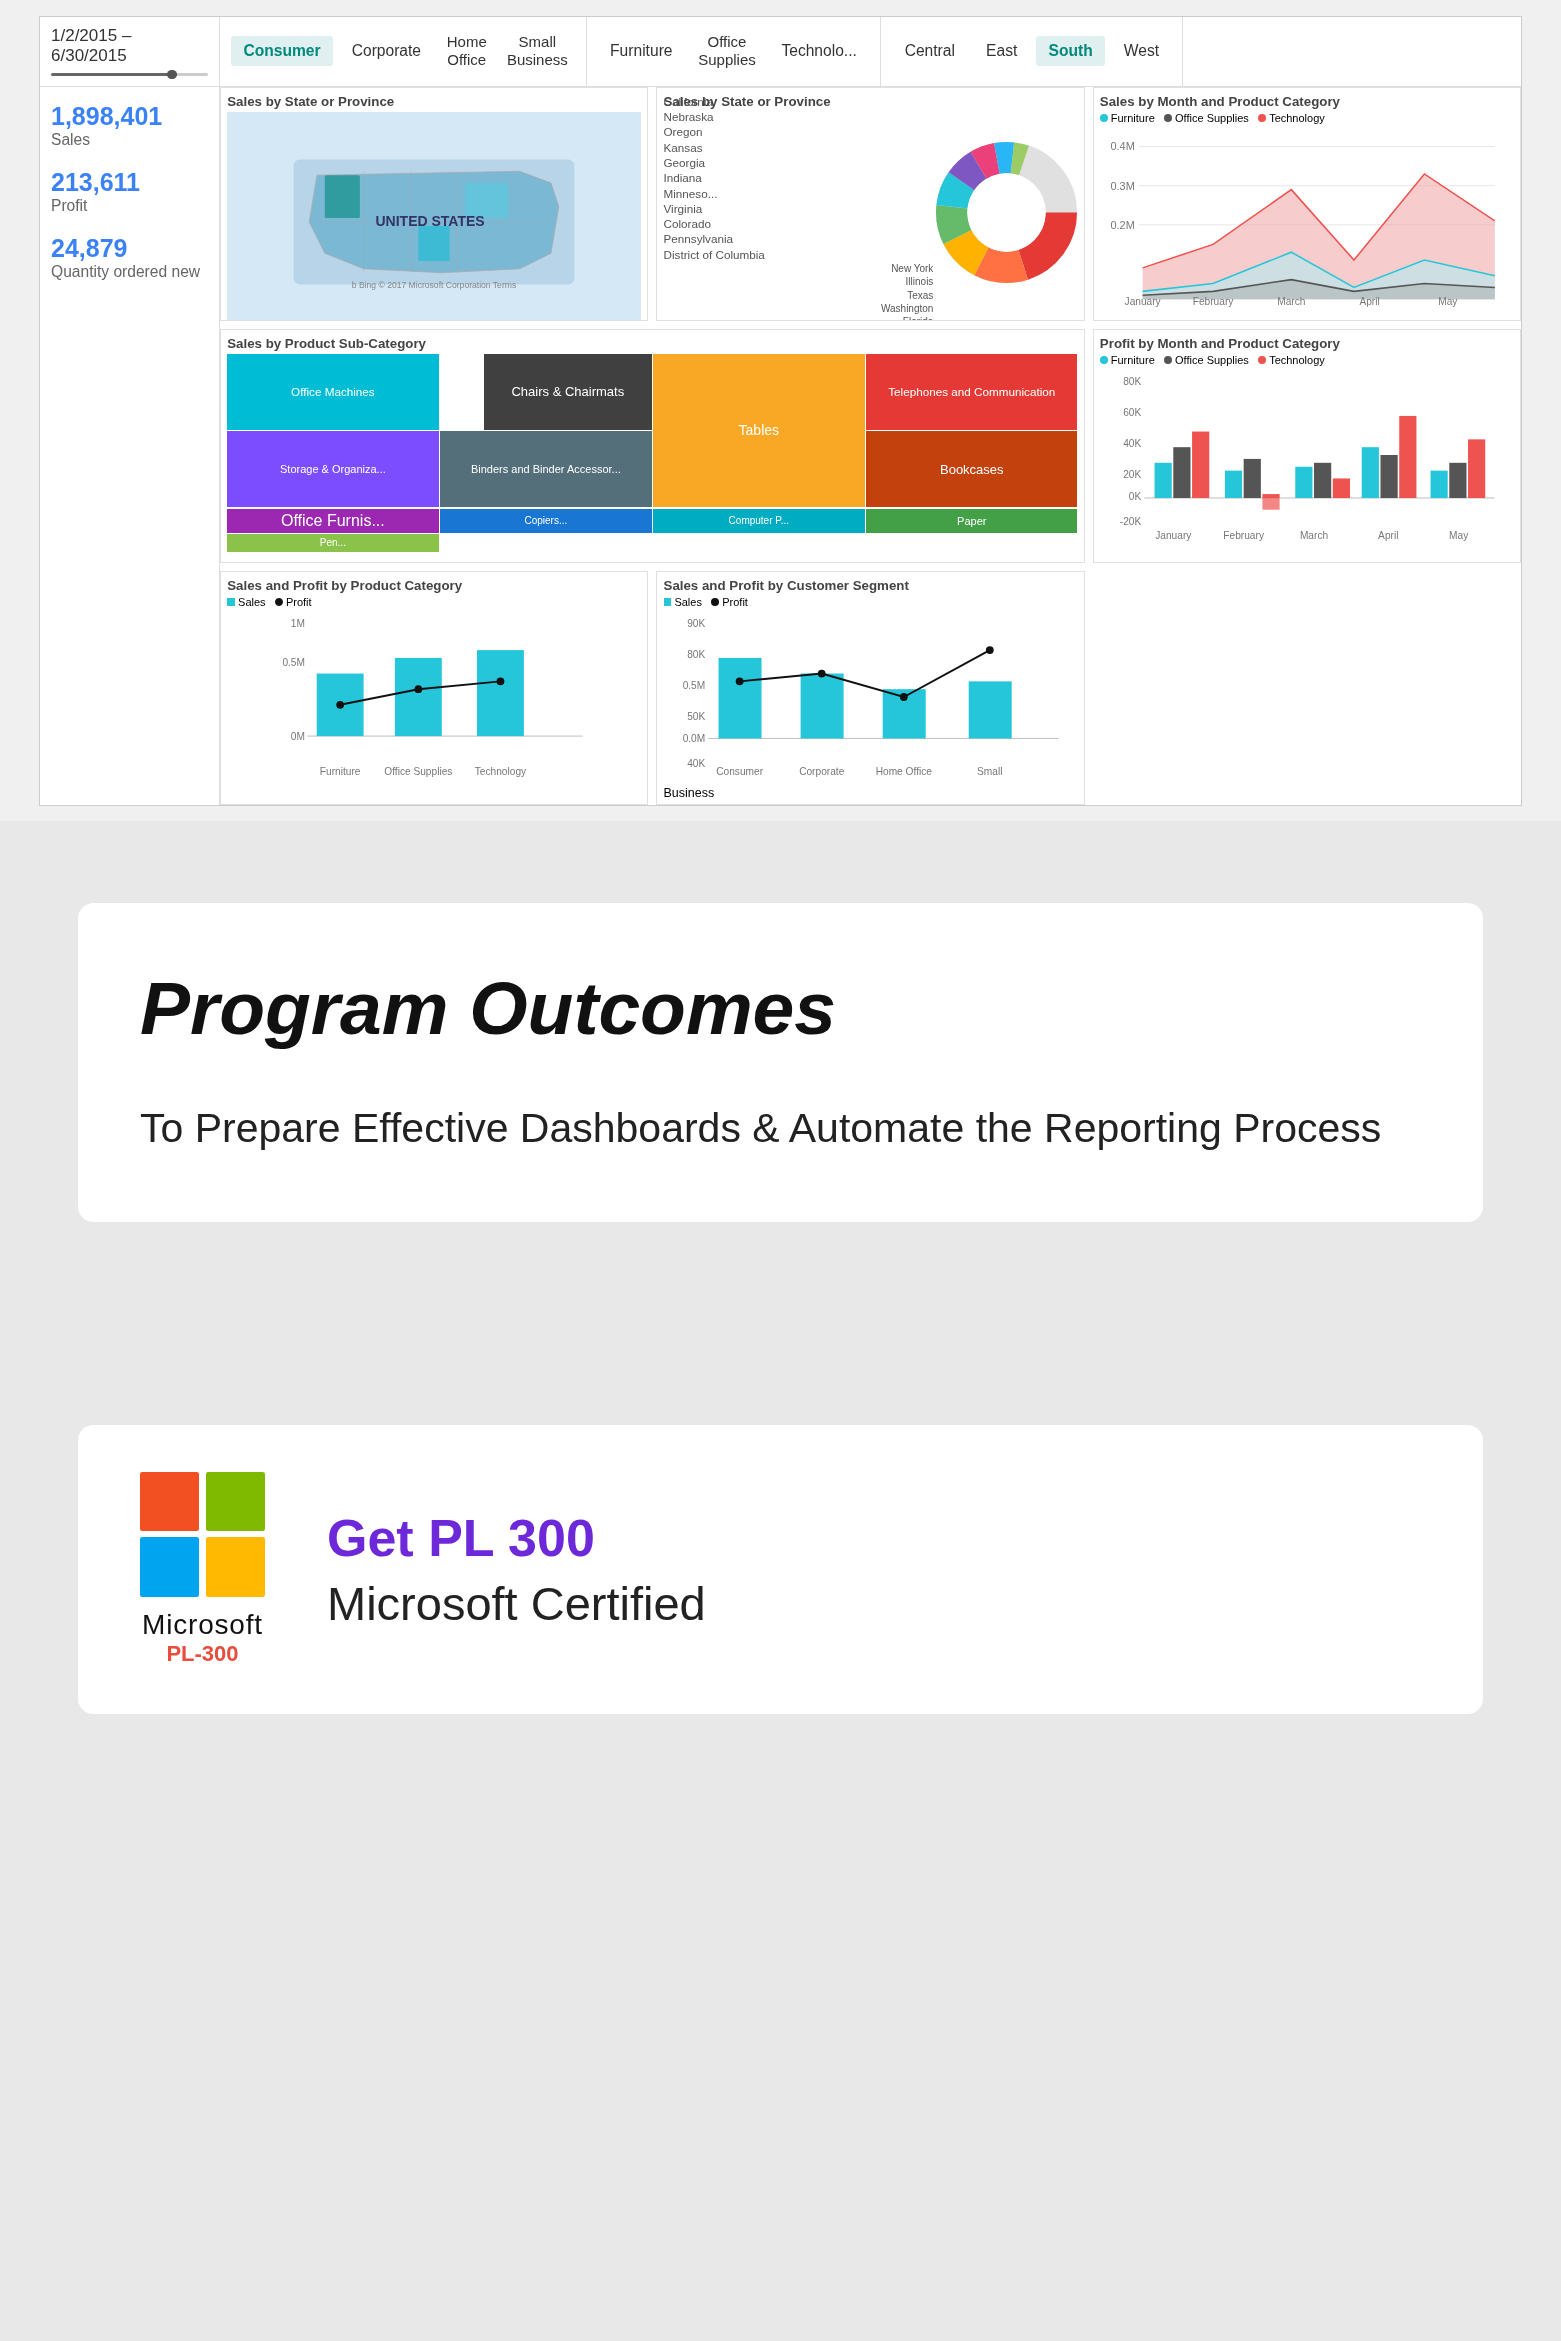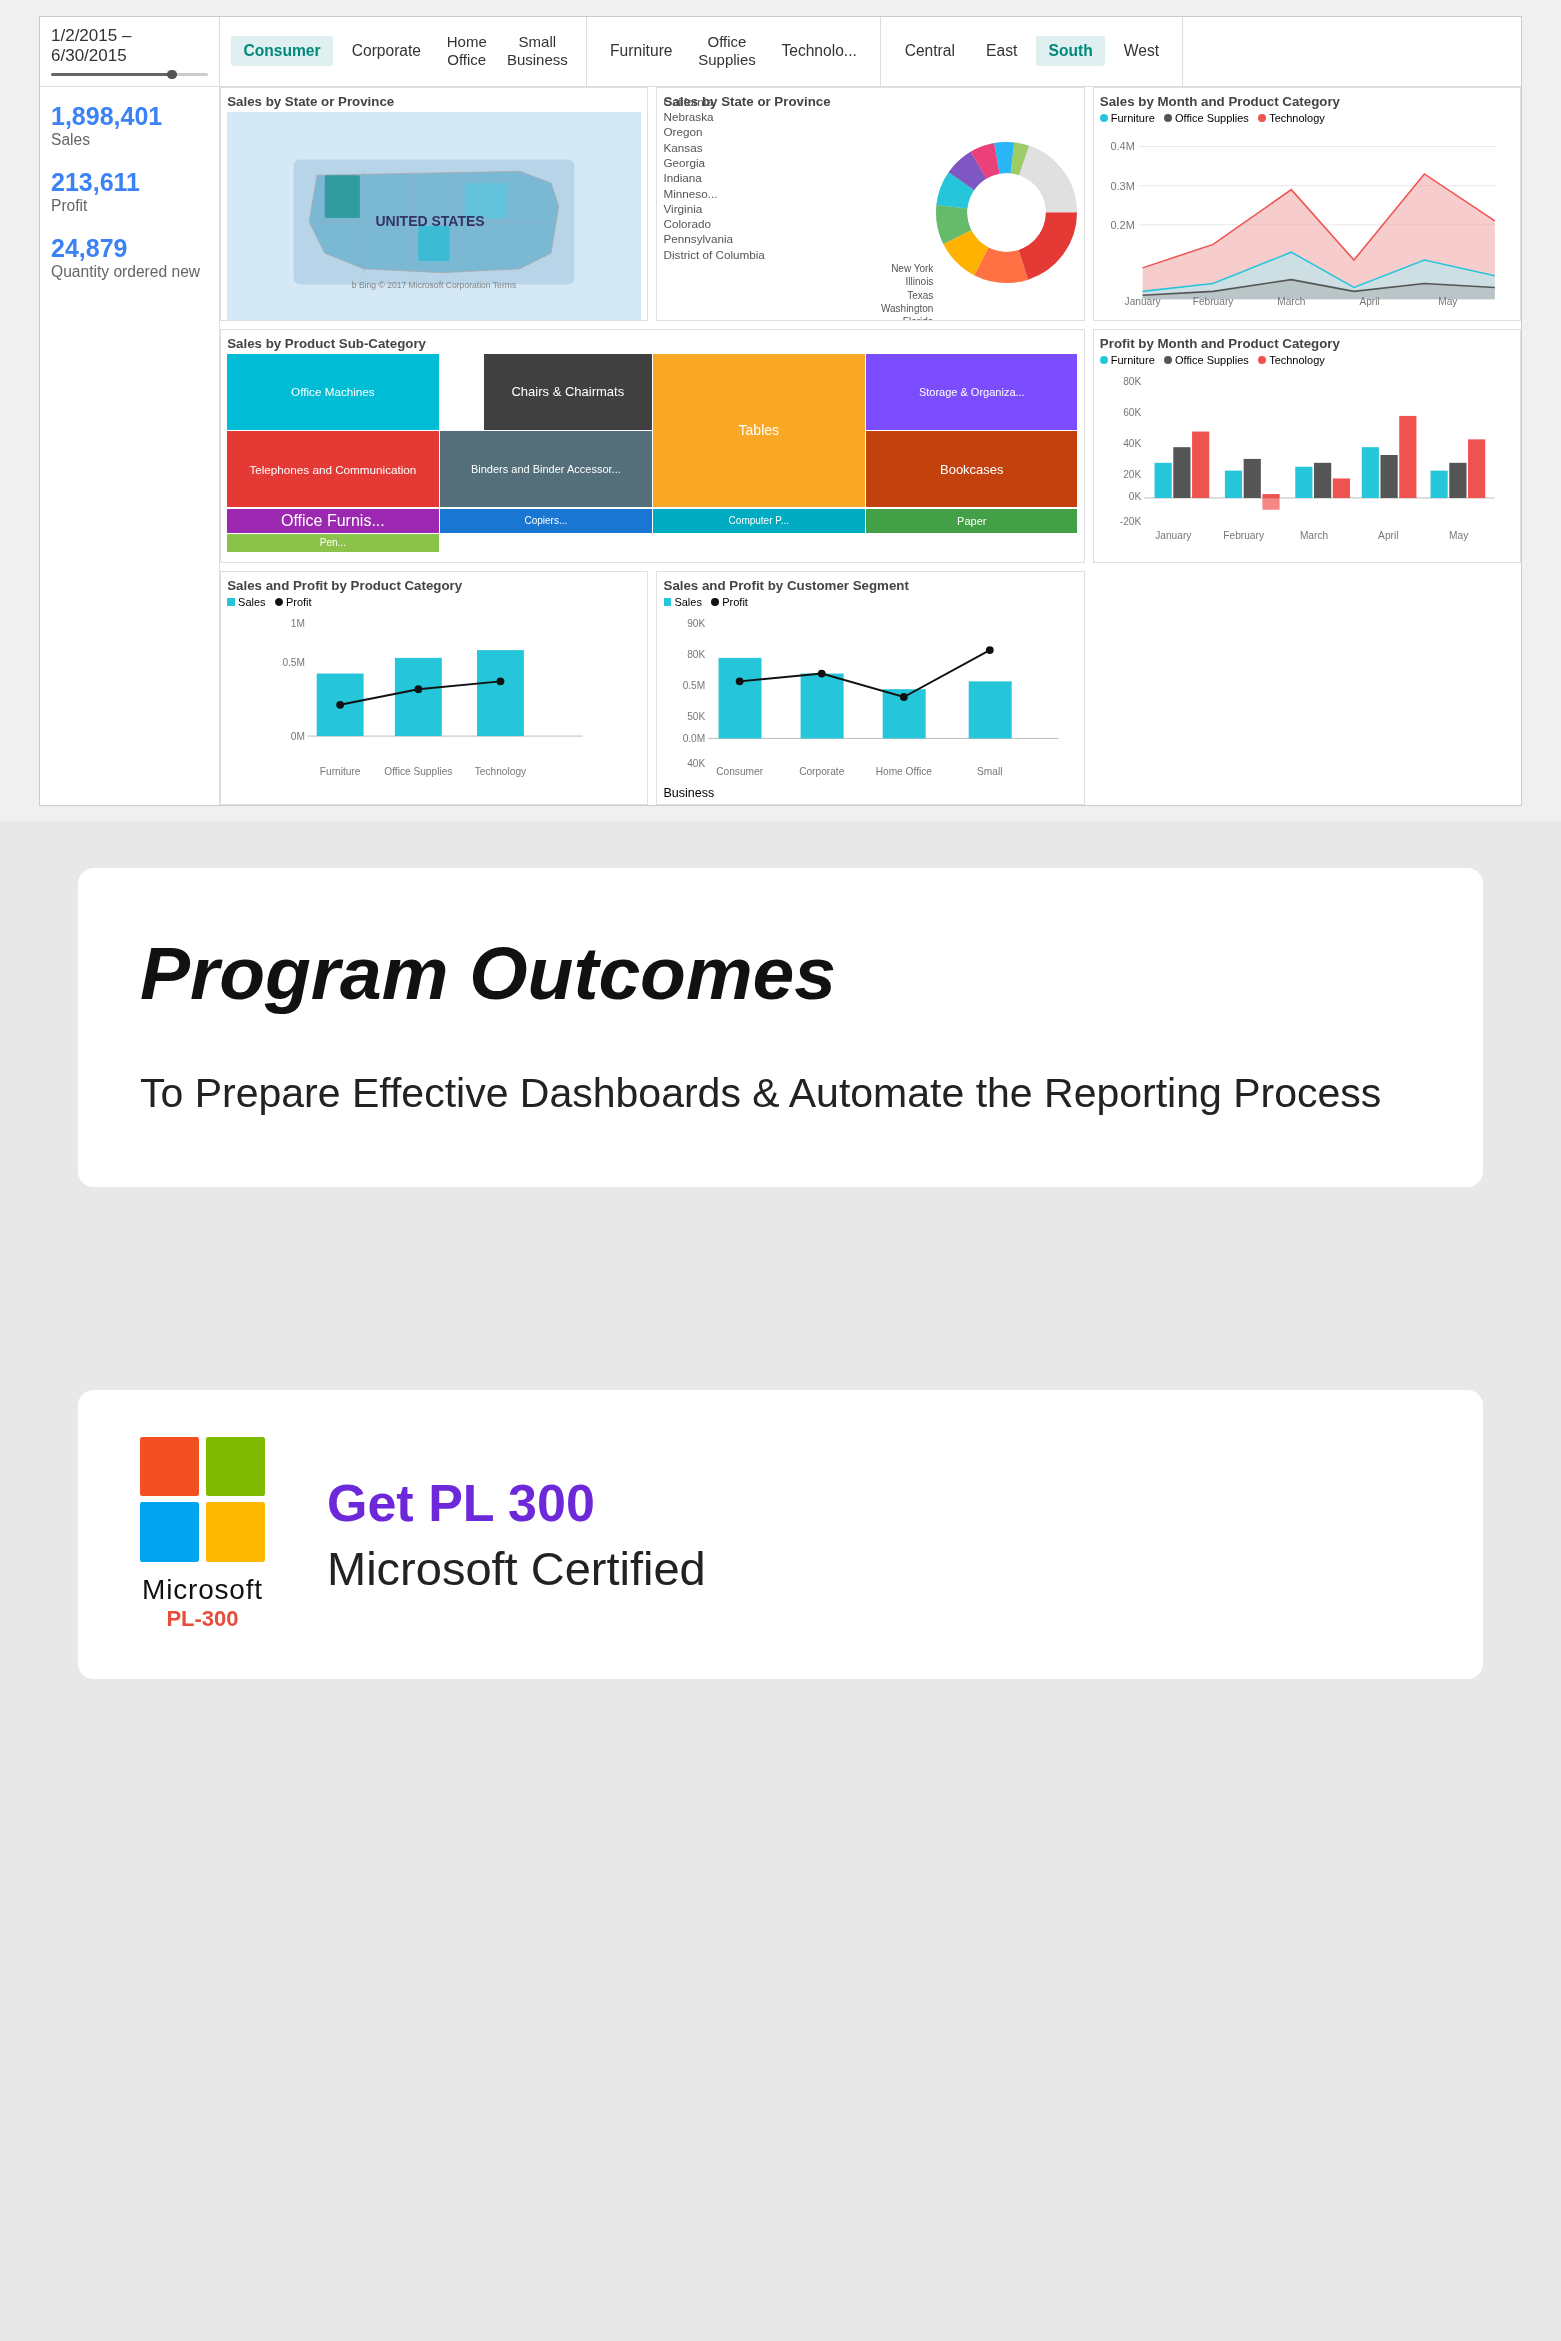--- a/index.html
+++ b/index.html
@@ -233,20 +233,21 @@
     }
 
     .program-outcomes-card {
       background: white;
       border-radius: 15.6px;
       padding: 62px 62px;
       margin-bottom: 47px;
       max-width: 1405px;
       margin-left: auto;
       margin-right: auto;
+      margin-top: 35px;
     }
 
     .program-outcomes-title {
       font-size: 75px;
       font-weight: 900;
       font-style: italic;
       color: #111;
       margin-bottom: 47px;
     }
 
@@ -485,22 +486,22 @@
             <text x="430" y="228" font-size="13" fill="#777" text-anchor="middle">May</text>
           </svg>
         </div>
 
         <div class="chart-cell" style="grid-column: span 2;">
           <div class="chart-title">Sales by Product Sub-Category</div>
           <div style="display:grid; grid-template-columns: 1fr 1fr 1fr 1fr; grid-template-rows: 1fr 1fr; height: calc(100% - 22px); gap:1.6px;">
             <div class="treemap-cell" style="background:#00bcd4; font-size:11.7px;">Office Machines</div>
             <div class="treemap-cell" style="background:#404040; font-size:13px;margin-left:44px;">Chairs &amp; Chairmats</div>
             <div class="treemap-cell" style="background:#f9a825; font-size:14px; grid-row: span 2;">Tables</div>
+            <div class="treemap-cell" style="background:#e53935; font-size:11.7px; grid-column: span 1;">Telephones and Communication</div>
             <div class="treemap-cell" style="background:#7c4dff; font-size:11px;">Storage &amp; Organiza...</div>
-            <div class="treemap-cell" style="background:#e53935; font-size:11.7px; grid-column: span 1;">Telephones and Communication</div>
             <div class="treemap-cell" style="background:#546e7a; font-size:11px;">Binders and Binder Accessor...</div>
             <div class="treemap-cell" style="background:#c2410c; font-size:13px;">Bookcases</div>
             <div class="treemap-cell" style="background:#9c27b0; font-size:16px;">Office Furnis...</div>
             <div class="treemap-cell" style="background:#1976d2; font-size:10px;">Copiers...</div>
             <div class="treemap-cell" style="background:#00acc1; font-size:10px;">Computer P...</div>
             <div class="treemap-cell" style="background:#43a047; font-size:11px;">Paper</div>
             <div class="treemap-cell" style="background:#8bc34a; font-size:10px;">Pen...</div>
           </div>
         </div>
 

